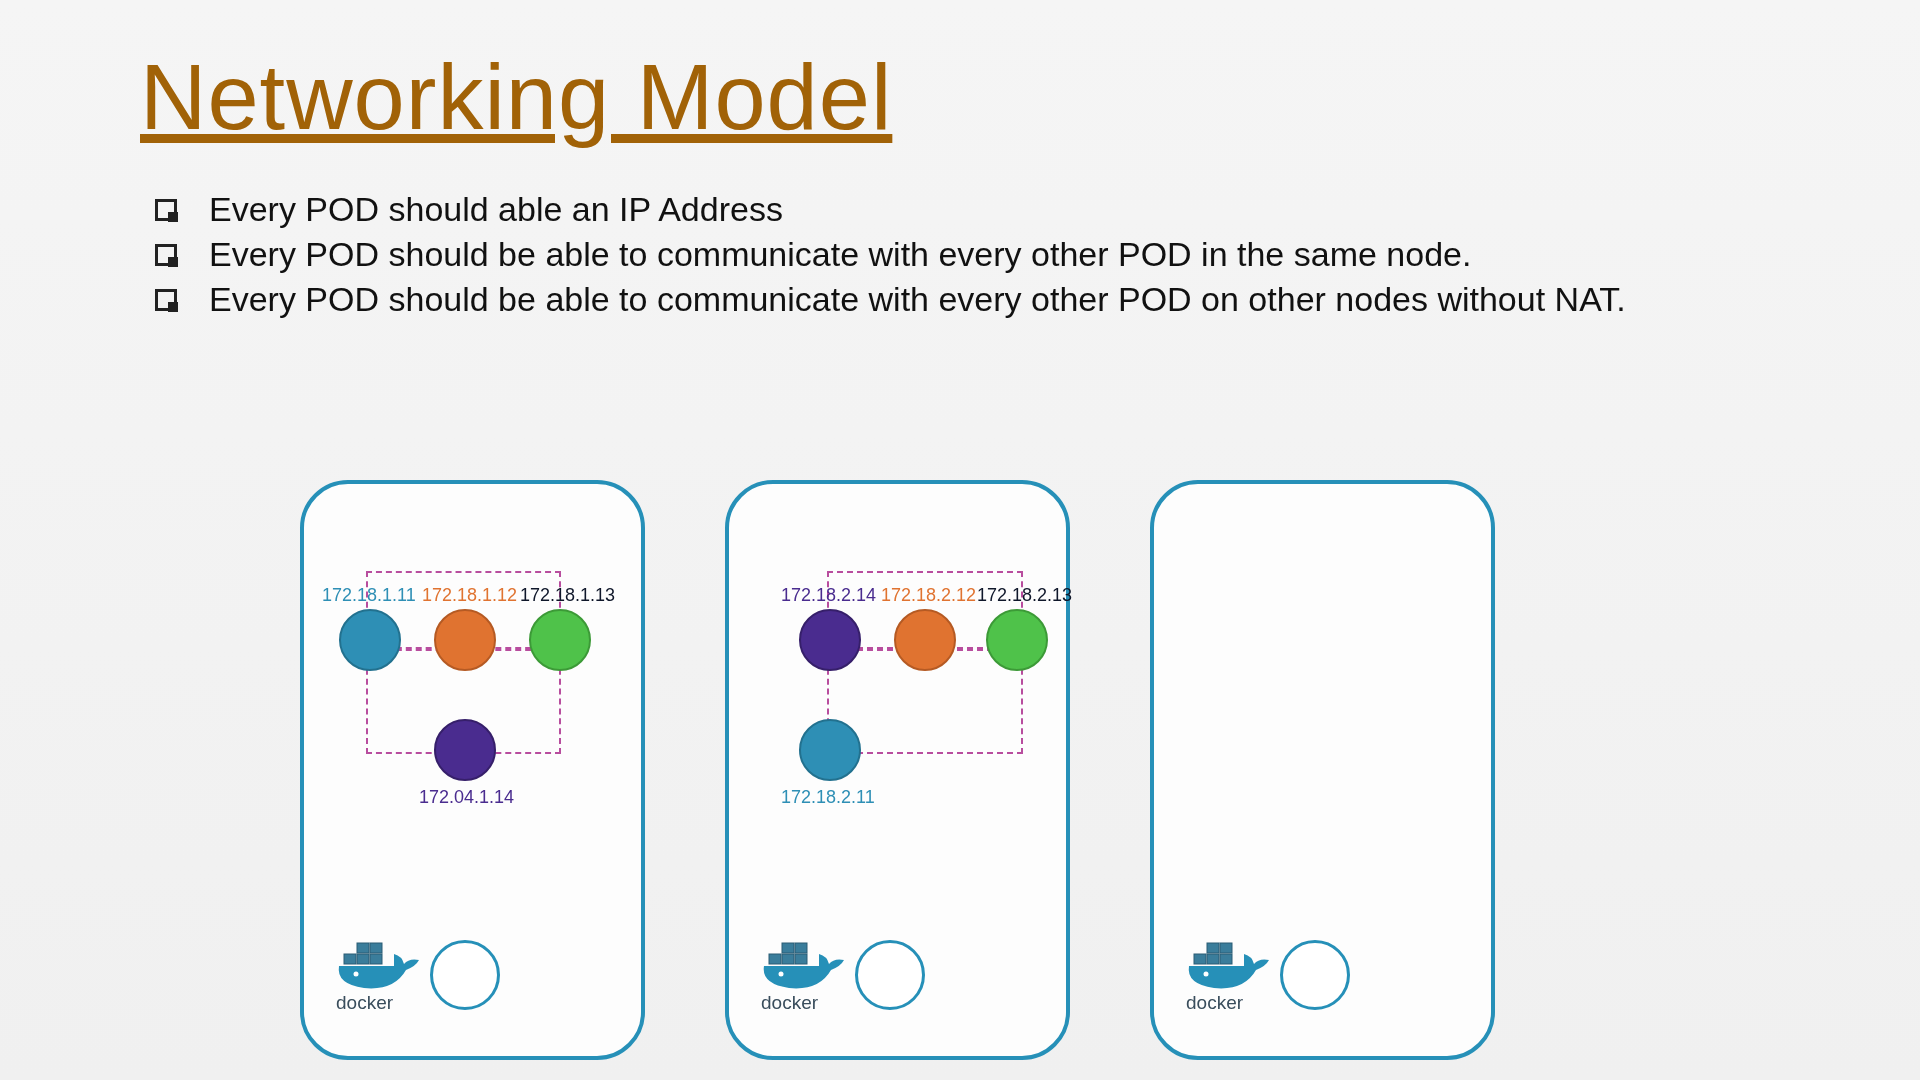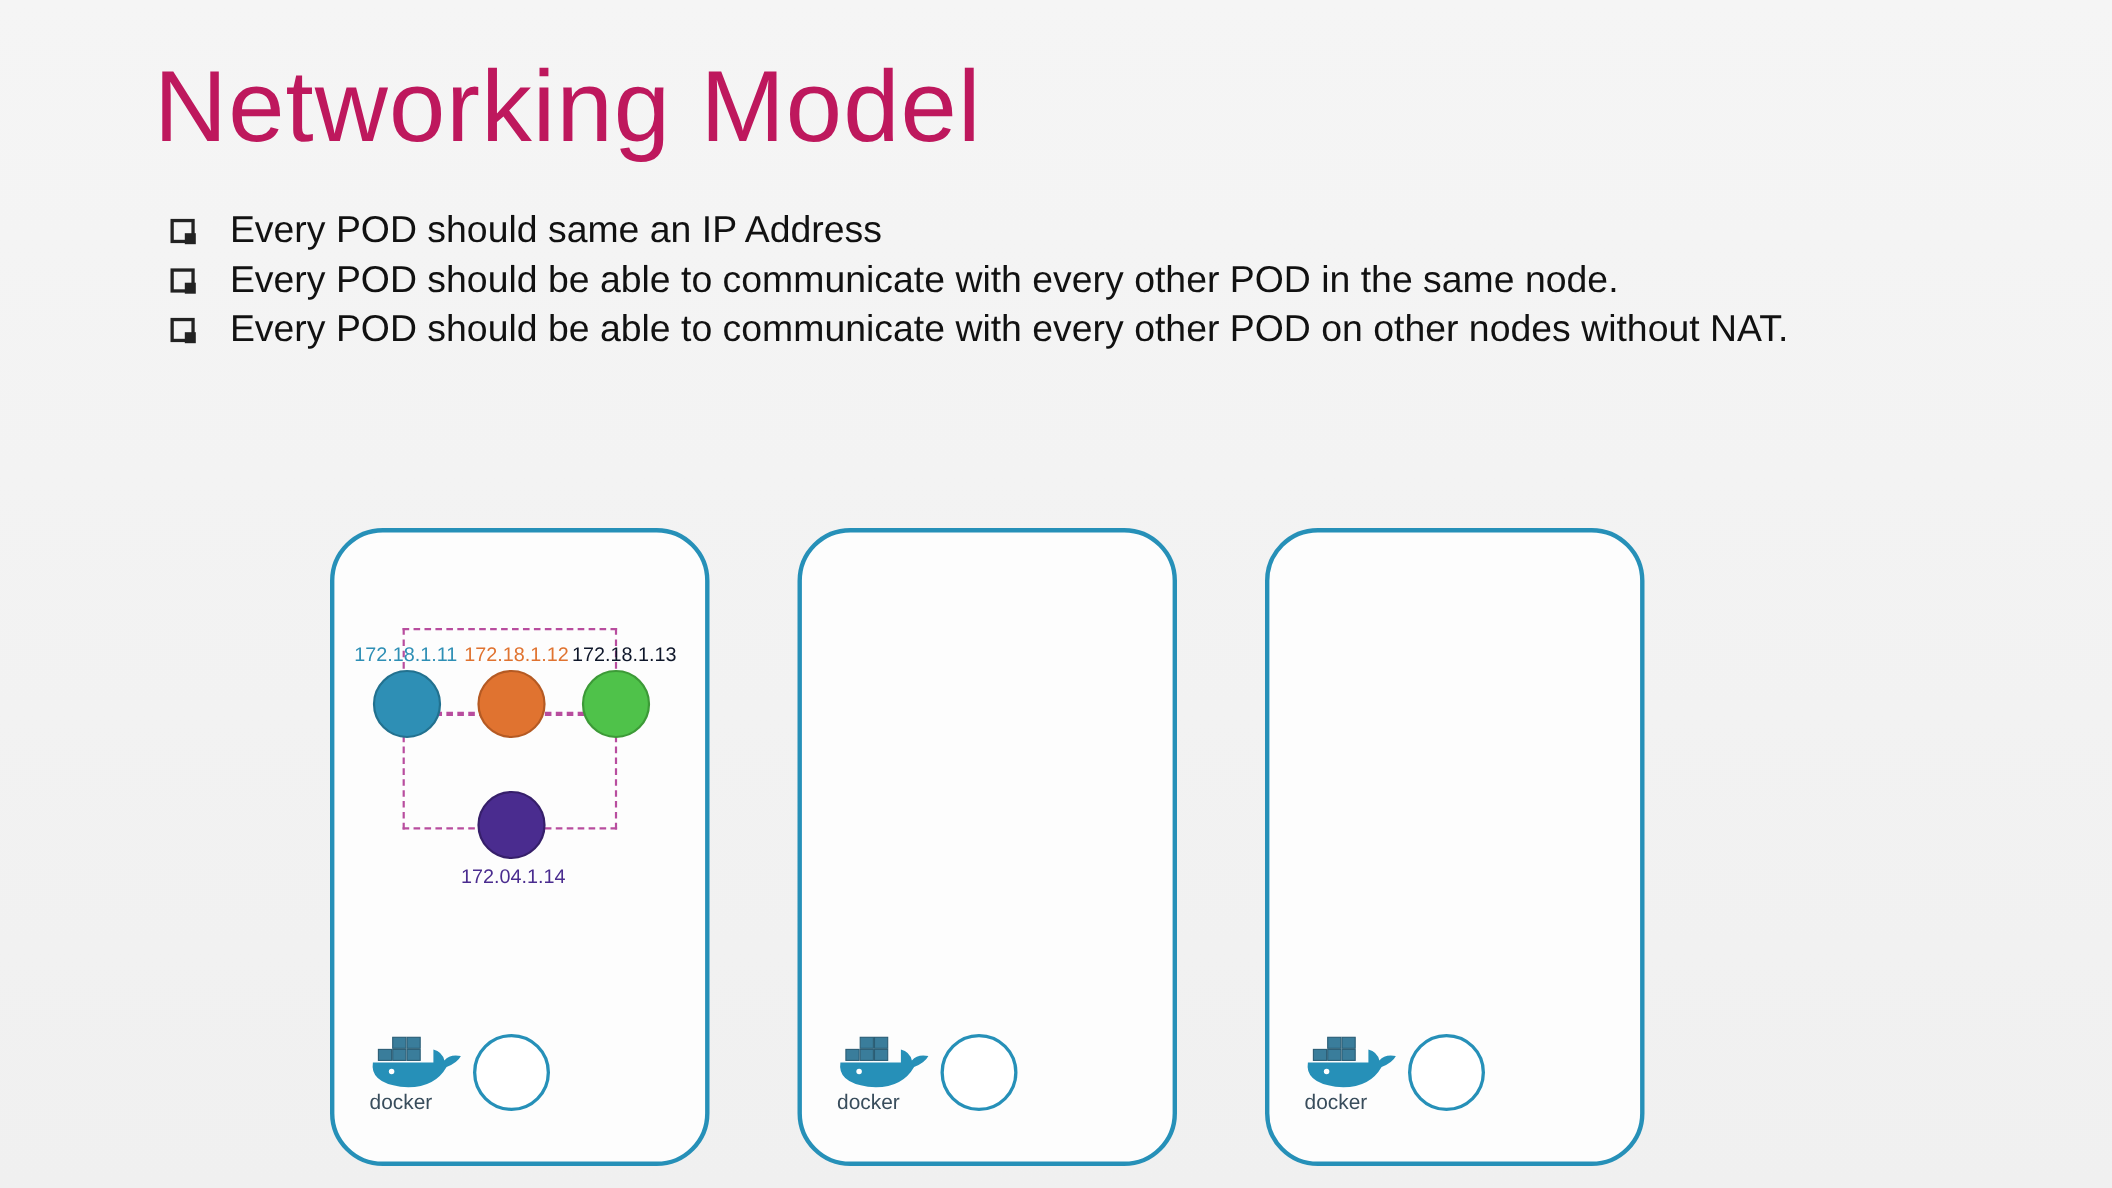--- a/index.html
+++ b/index.html
@@ -10,22 +10,23 @@
     font-family: 'Segoe UI', Arial, sans-serif;
     position: relative;
     overflow: hidden;
   }
   .title {
     position: absolute;
     top: 45px;
     left: 140px;
     font-size: 92px;
     font-weight: 300;
-    color: #be185d;
+    color: #a16207;
     letter-spacing: 1px;
+    text-decoration: underline;
   }
   .bullets {
     position: absolute;
     top: 190px;
     left: 155px;
   }
   .bullet-row {
     display: flex;
     align-items: center;
     margin-bottom: 6px;
@@ -126,21 +127,21 @@
   }
 </style>
 </head>
 <body>
 
 <div class="title">Networking Model</div>
 
 <div class="bullets">
   <div class="bullet-row">
     <div class="bullet-box"></div>
-    <div class="bullet-text">Every POD should same an IP Address</div>
+    <div class="bullet-text">Every POD should able an IP Address</div>
   </div>
   <div class="bullet-row">
     <div class="bullet-box"></div>
     <div class="bullet-text">Every POD should be able to communicate with every other POD in the same node.</div>
   </div>
   <div class="bullet-row">
     <div class="bullet-box"></div>
     <div class="bullet-text">Every POD should be able to communicate with every other POD on other nodes without NAT.</div>
   </div>
 </div>
@@ -156,20 +157,54 @@
       <div class="pod pod-blue" style="left:35px;top:30px;"></div>
 
       <div class="ip-label ip-orange" style="left:118px;top:6px;">172.18.1.12</div>
       <div class="pod pod-orange" style="left:130px;top:30px;"></div>
 
       <div class="ip-label ip-green" style="left:216px;top:6px;">172.18.1.13</div>
       <div class="pod pod-green" style="left:225px;top:30px;"></div>
 
       <div class="pod pod-purple" style="left:130px;top:140px;"></div>
       <div class="ip-label ip-purple" style="left:115px;top:208px;">172.04.1.14</div>
+    </div>
+    <div class="docker-group">
+      <div class="docker-logo">
+        <svg viewBox="0 0 90 62" width="90" height="62">
+          <rect x="10" y="18" width="12" height="10" fill="#3a7d9b" stroke="#2a5d75"></rect>
+          <rect x="23" y="18" width="12" height="10" fill="#3a7d9b" stroke="#2a5d75"></rect>
+          <rect x="36" y="18" width="12" height="10" fill="#3a7d9b" stroke="#2a5d75"></rect>
+          <rect x="23" y="7" width="12" height="10" fill="#3a7d9b" stroke="#2a5d75"></rect>
+          <rect x="36" y="7" width="12" height="10" fill="#3a7d9b" stroke="#2a5d75"></rect>
+          <path d="M5 30 Q 2 48 30 52 Q 60 55 72 34 Q 82 30 85 24 Q 75 22 70 28 Q 68 20 60 18 L 60 30 Z" fill="#2690b8"></path>
+          <circle cx="22" cy="38" r="2.5" fill="#fff"></circle>
+        </svg>
+        <div class="docker-text">docker</div>
+      </div>
+      <div class="empty-circle"></div>
+    </div>
+  </div>
+
+  <div class="node">
+    <div class="pod-area">
+      <div class="dashed-box" style="left:98px;top:-8px;width:196px;height:78px;"></div>
+      <div class="dashed-box" style="left:98px;top:70px;width:196px;height:105px;"></div>
+
+      <div class="ip-label ip-purple" style="left:52px;top:6px;">172.18.2.14</div>
+      <div class="pod pod-purple" style="left:70px;top:30px;"></div>
+
+      <div class="ip-label ip-orange" style="left:152px;top:6px;">172.18.2.12</div>
+      <div class="pod pod-orange" style="left:165px;top:30px;"></div>
+
+      <div class="ip-label ip-green" style="left:248px;top:6px;">172.18.2.13</div>
+      <div class="pod pod-green" style="left:257px;top:30px;"></div>
+
+      <div class="pod pod-blue" style="left:70px;top:140px;"></div>
+      <div class="ip-label ip-blue" style="left:52px;top:208px;">172.18.2.11</div>
     </div>
     <div class="docker-group">
       <div class="docker-logo">
         <svg viewBox="0 0 90 62" width="90" height="62">
           <rect x="10" y="18" width="12" height="10" fill="#3a7d9b" stroke="#2a5d75"></rect>
           <rect x="23" y="18" width="12" height="10" fill="#3a7d9b" stroke="#2a5d75"></rect>
           <rect x="36" y="18" width="12" height="10" fill="#3a7d9b" stroke="#2a5d75"></rect>
           <rect x="23" y="7" width="12" height="10" fill="#3a7d9b" stroke="#2a5d75"></rect>
           <rect x="36" y="7" width="12" height="10" fill="#3a7d9b" stroke="#2a5d75"></rect>
           <path d="M5 30 Q 2 48 30 52 Q 60 55 72 34 Q 82 30 85 24 Q 75 22 70 28 Q 68 20 60 18 L 60 30 Z" fill="#2690b8"></path>
@@ -191,31 +226,13 @@
           <rect x="23" y="7" width="12" height="10" fill="#3a7d9b" stroke="#2a5d75"></rect>
           <rect x="36" y="7" width="12" height="10" fill="#3a7d9b" stroke="#2a5d75"></rect>
           <path d="M5 30 Q 2 48 30 52 Q 60 55 72 34 Q 82 30 85 24 Q 75 22 70 28 Q 68 20 60 18 L 60 30 Z" fill="#2690b8"></path>
           <circle cx="22" cy="38" r="2.5" fill="#fff"></circle>
         </svg>
         <div class="docker-text">docker</div>
       </div>
       <div class="empty-circle"></div>
     </div>
   </div>
-
-  <div class="node">
-    <div class="docker-group">
-      <div class="docker-logo">
-        <svg viewBox="0 0 90 62" width="90" height="62">
-          <rect x="10" y="18" width="12" height="10" fill="#3a7d9b" stroke="#2a5d75"></rect>
-          <rect x="23" y="18" width="12" height="10" fill="#3a7d9b" stroke="#2a5d75"></rect>
-          <rect x="36" y="18" width="12" height="10" fill="#3a7d9b" stroke="#2a5d75"></rect>
-          <rect x="23" y="7" width="12" height="10" fill="#3a7d9b" stroke="#2a5d75"></rect>
-          <rect x="36" y="7" width="12" height="10" fill="#3a7d9b" stroke="#2a5d75"></rect>
-          <path d="M5 30 Q 2 48 30 52 Q 60 55 72 34 Q 82 30 85 24 Q 75 22 70 28 Q 68 20 60 18 L 60 30 Z" fill="#2690b8"></path>
-          <circle cx="22" cy="38" r="2.5" fill="#fff"></circle>
-        </svg>
-        <div class="docker-text">docker</div>
-      </div>
-      <div class="empty-circle"></div>
-    </div>
-  </div>
 </div>
 
 </body></html>

